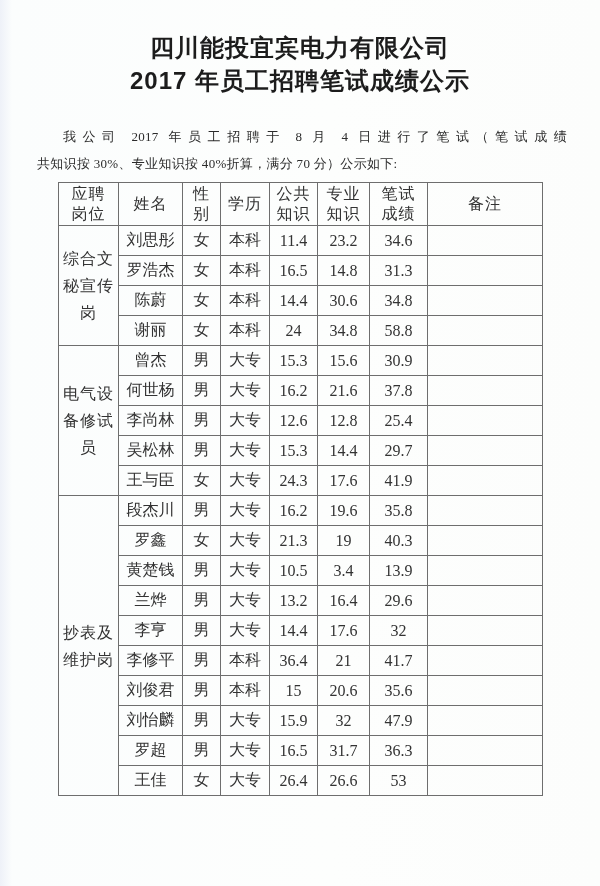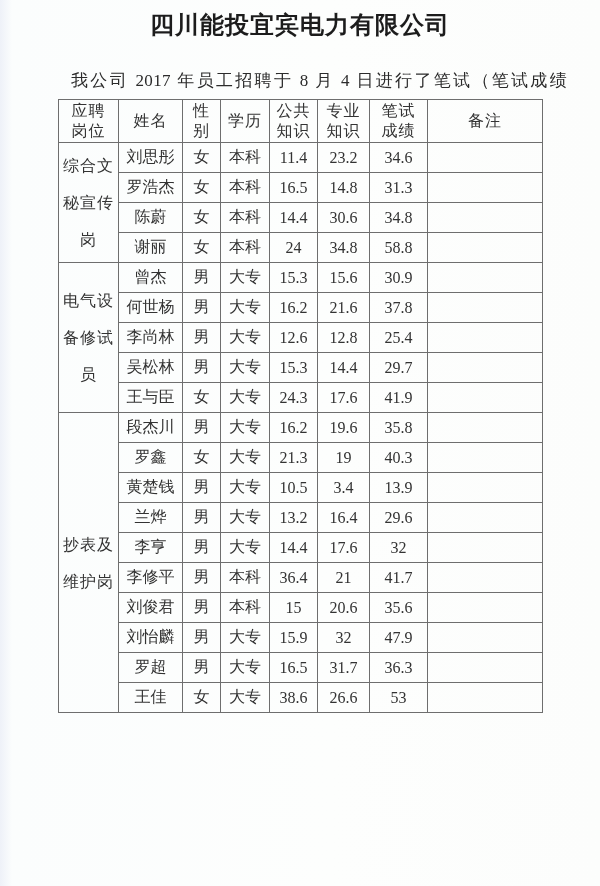--- a/index.html
+++ b/index.html
@@ -10,34 +10,34 @@
   }
   .page {
     position: relative;
     width: 600px;
     height: 886px;
     overflow: hidden;
     color: #2f2f2f;
     background: linear-gradient(90deg, #eef1f8 0%, #fbfdfd 2%, #fdfefd 55%, #fcfdfc 100%);
   }
   .title-block {
-    padding-top: 8px;
+    padding-top: 31px;
     text-align: center;
   }
   .doc-title {
     font-family: "Liberation Sans", "DejaVu Sans", sans-serif;
     font-size: 24px;
     font-weight: bold;
     line-height: 33px;
     letter-spacing: 1px;
     color: #1c1c1c;
   }
   .intro {
     margin: 26px 33px 0 37px;
-    font-size: 17px;
+    font-size: 13px;
     line-height: 27px;
     color: #2b2b2b;
     letter-spacing: 0.3px;
   }
   .intro .line { width: 100%; }
   .intro .line.stretch { text-align: justify; text-align-last: justify; }
   .intro .line.indent { text-indent: 2em; }
   table.score-table {
     margin: 5px 0 0 58px;
     width: 484px;
@@ -56,36 +56,38 @@
     overflow: hidden;
   }
   .score-table thead th {
     height: 43px;
     line-height: 20px;
     white-space: pre-line;
     letter-spacing: 1px;
   }
   .score-table tbody td { height: 30px; }
   .score-table td.group-cell {
-    line-height: 37px;
+    line-height: 27px;
     letter-spacing: 1px;
     padding: 0 3px;
   }
 </style>
 </head>
 <body>
 
 <div class="page">
 
   <div class="title-block">
     <div class="doc-title">四川能投宜宾电力有限公司</div>
+    <div class="doc-title">2017 年员工招聘笔试成绩公示</div>
   </div>
 
   <div class="intro">
     <div class="line indent stretch">我公司 2017 年员工招聘于 8 月 4 日进行了笔试（笔试成绩</div>
+    <div class="line">共知识按 30%、专业知识按 40%折算，满分 70 分）公示如下:</div>
   </div>
 
   <table class="score-table">
     <colgroup>
       <col style="width:60px">
       <col style="width:64px">
       <col style="width:38px">
       <col style="width:49px">
       <col style="width:48px">
       <col style="width:52px">
@@ -272,21 +274,21 @@
           <td>大专</td>
           <td>16.5</td>
           <td>31.7</td>
           <td>36.3</td>
           <td></td>
         </tr>
         <tr>
           <td>王佳</td>
           <td>女</td>
           <td>大专</td>
-          <td>38.6</td>
+          <td>26.4</td>
           <td>26.6</td>
           <td>53</td>
           <td></td>
         </tr>
       </tbody>
   </table>
 
 </div>
 
 </body></html>

